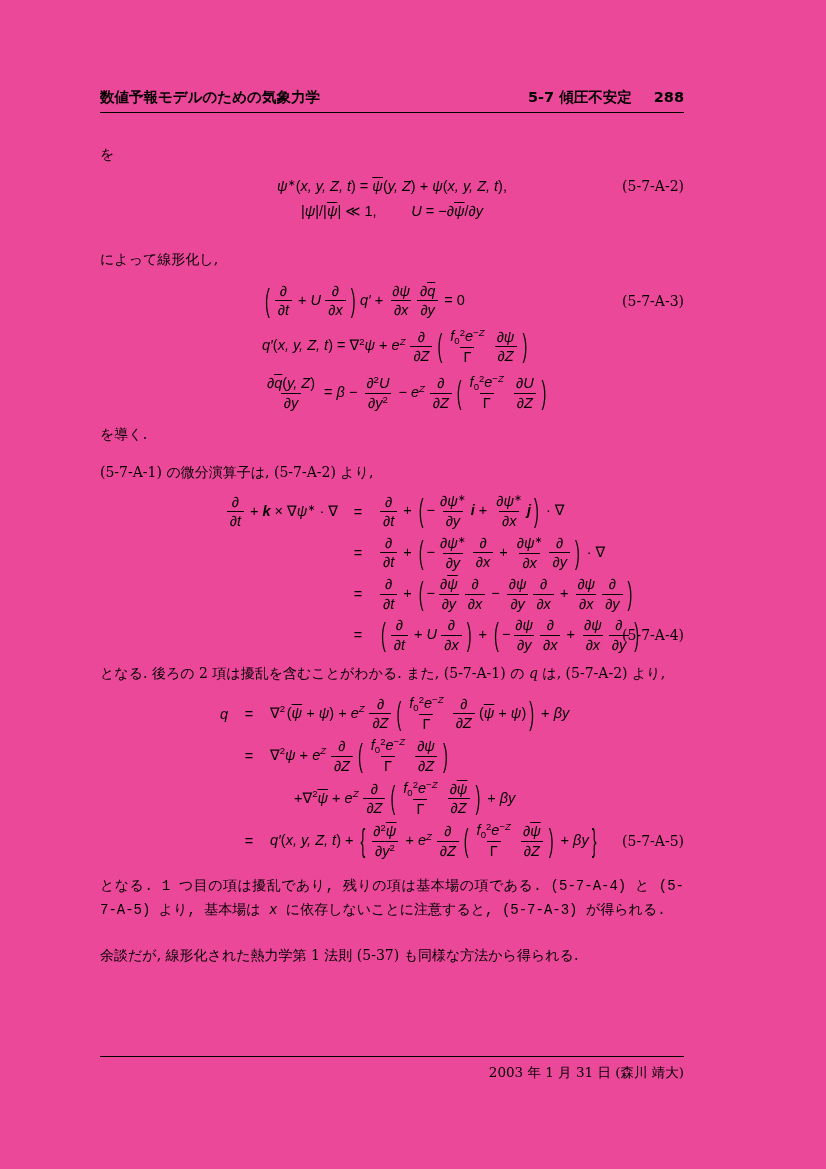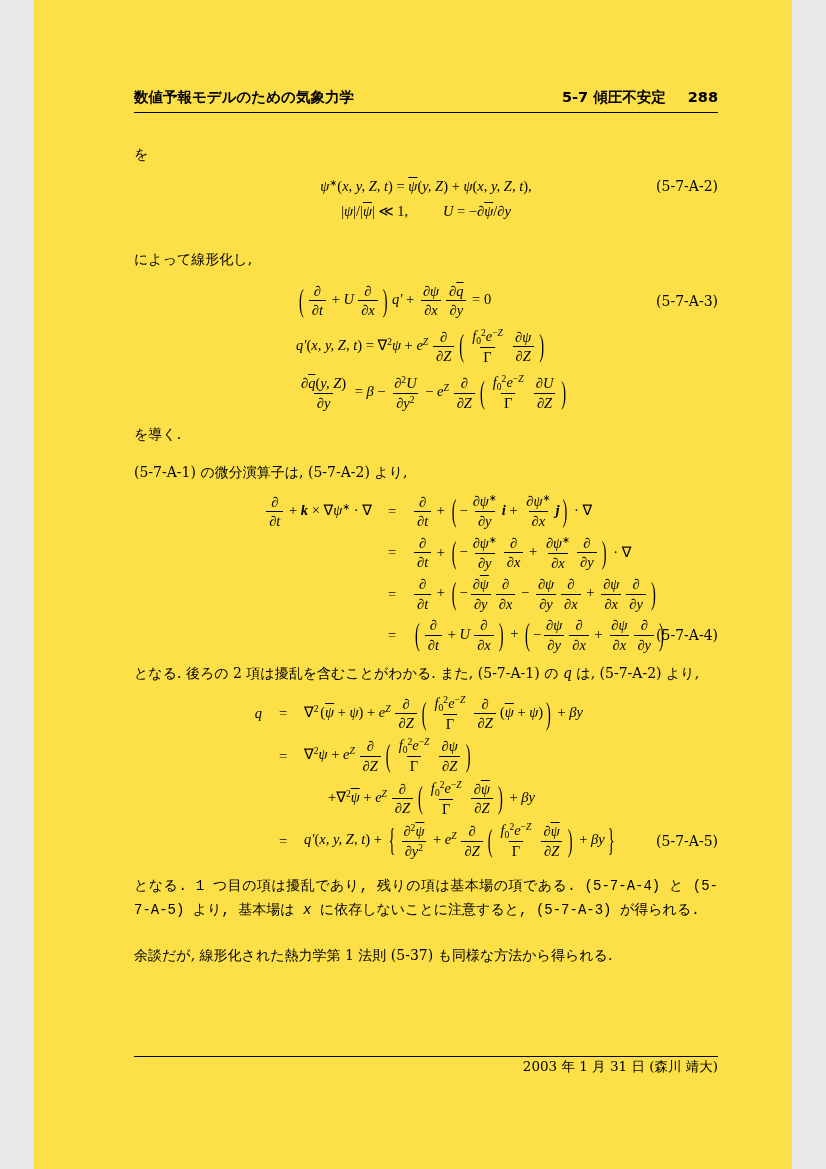--- a/index.html
+++ b/index.html
@@ -1,16 +1,16 @@
 <!DOCTYPE html>
 <html><head>
 <meta charset="utf-8">
 <style>
   html,body{margin:0;padding:0;background:#e8e8e8;}
-  .page{position:relative;width:758px;height:1169px;background:#fde047;margin:0 auto;
+  .page{position:relative;width:826px;height:1169px;background:#ec4899;margin:0 auto;
         color:#000;overflow:hidden;}
   .content{position:absolute;left:100px;top:88px;width:584px;}
 
   
   .hdr{display:flex;justify-content:space-between;align-items:baseline;
        font-family:"DejaVu Sans","Liberation Sans",sans-serif;font-weight:700;
        font-size:14.5px;padding-bottom:5px;border-bottom:1.6px solid #000;}
   .hdr .hright{display:flex;gap:22px;align-items:baseline;}
 
   
@@ -18,21 +18,21 @@
         line-height:1.7;margin:0;}
   .mt30{margin-top:30px;}
   .mt18{margin-top:28px;}
   .mt14{margin-top:14px;}
   .mt12{margin-top:1px;}
   .mt22{margin-top:22px;}
   .just{text-align:justify;font-family:Liberation Mono, monospace;}
   .rich, .rich span{white-space:normal;}
 
   
-  .math{font-family:Liberation Serif, serif;font-size:14.5px;}
+  .math{font-family:Liberation Sans, sans-serif;font-size:14.5px;}
   .math span{white-space:pre;}
   .mr{font-style:normal;}
   .mi{font-style:italic;}
   .mb{font-style:italic;font-weight:700;}
   .msup{font-size:0.66em;vertical-align:0.55em;}
   .msub{font-size:0.66em;vertical-align:-0.25em;}
   .mbar{text-decoration:overline;}
   .mfrac{display:inline-flex;flex-direction:column;align-items:center;
          vertical-align:middle;margin:0 2px;text-align:center;}
   .mnum,.mden{display:block;line-height:1.28;padding:0 3px;}
@@ -56,21 +56,21 @@
   .elhs{text-align:right;}
   .eeq{text-align:center;}
   .a4 .elhs{width:238px;}
   .a4 .eeq{width:40px;}
   .a5 .elhs{width:128px;}
   .a5 .eeq{width:42px;}
   .erhs.indent{padding-left:24px;}
 
   
   .footer{position:absolute;left:100px;top:1056px;width:584px;
-          border-top:1px solid #000;padding-top:1px;text-align:right;
+          border-top:1px solid #000;padding-top:7px;text-align:right;
           font-family:"DejaVu Serif","Liberation Serif",serif;font-size:13.5px;}
 </style>
 </head>
 <body>
 
 <div class="page">
   <div class="content">
 
     <div class="hdr">
       <span>数値予報モデルのための気象力学</span>

